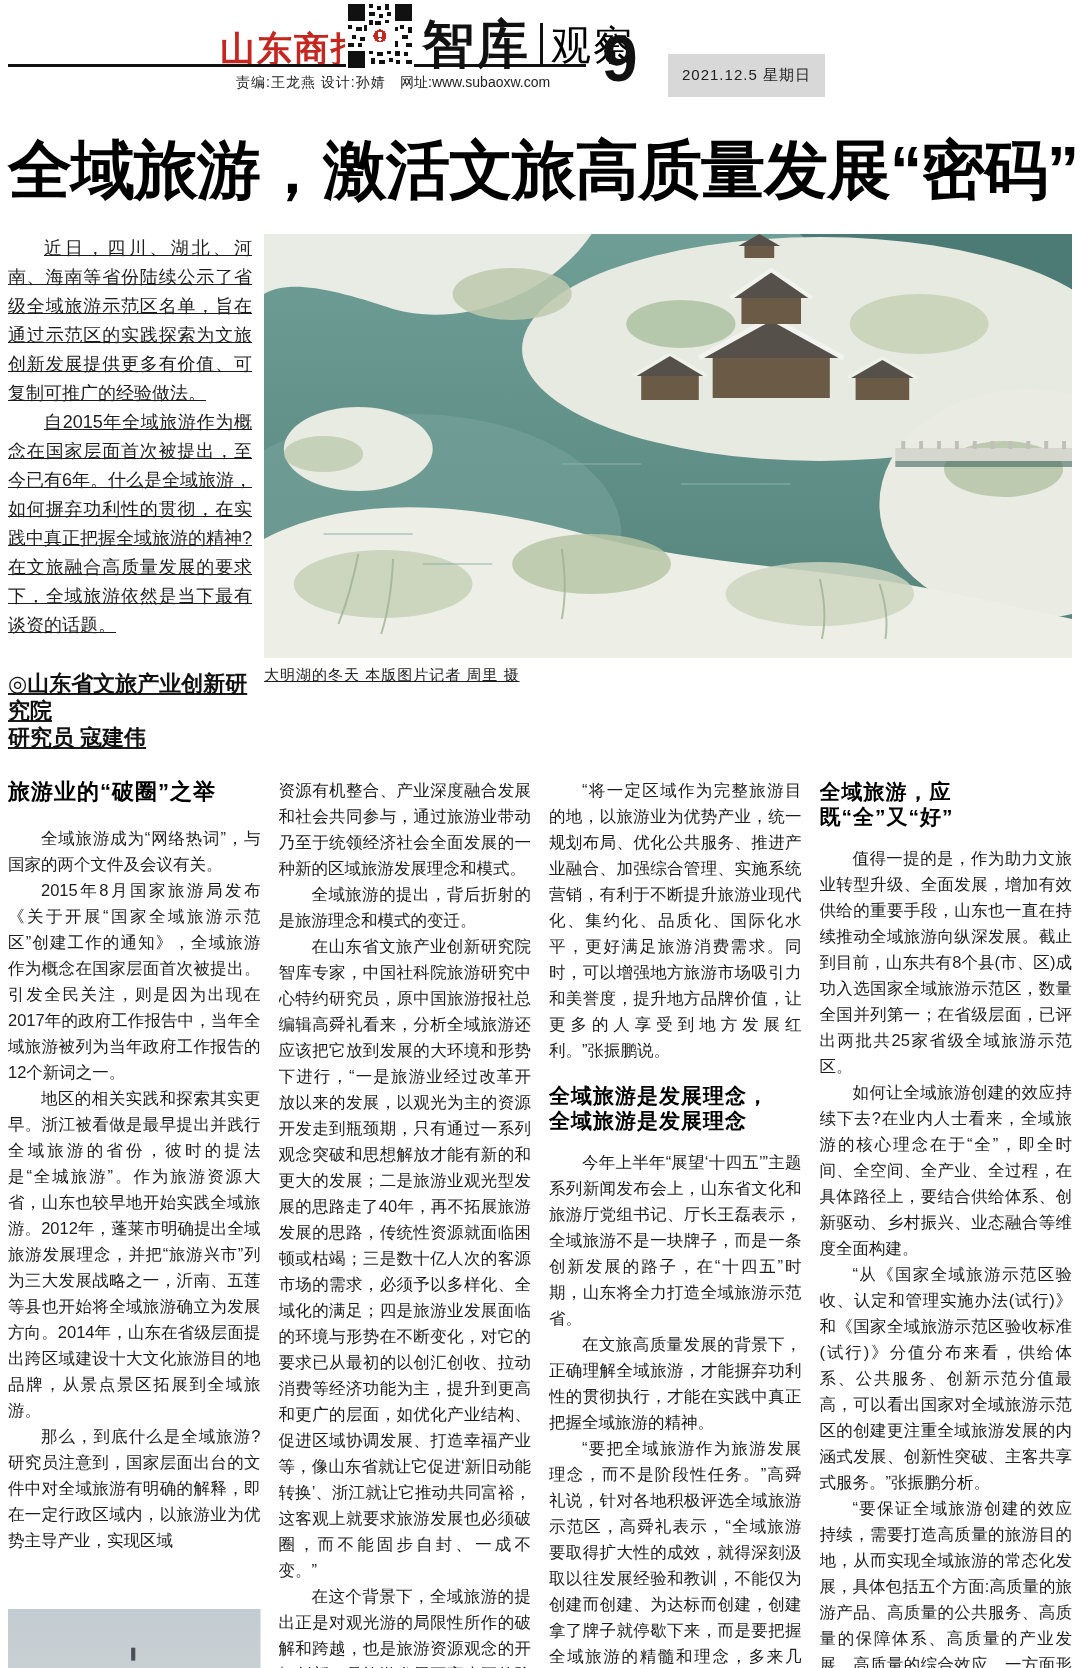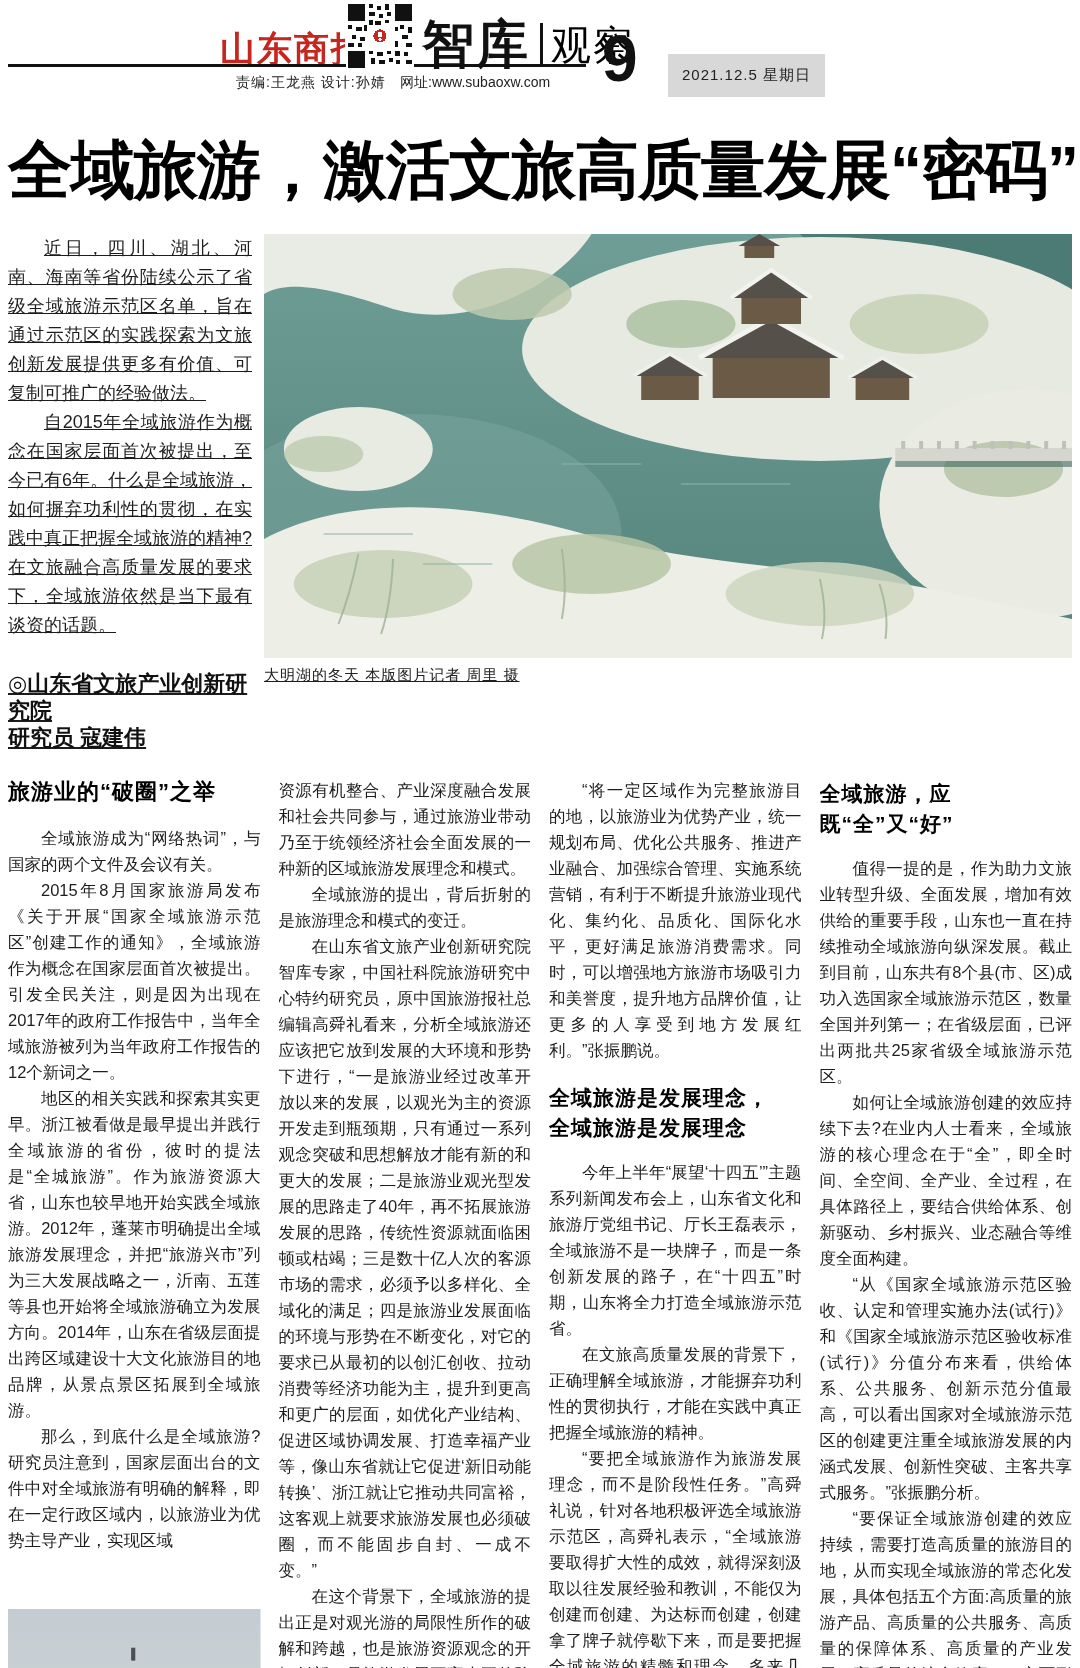--- a/index.html
+++ b/index.html
@@ -49,21 +49,21 @@
   .photo-wrap { flex:1; }
   .main-photo { width:100%; height:424px; display:block; }
   .caption { margin-top:8px; font-size:15px; color:#222; letter-spacing:1px; }
 
   
   .article { display:flex; gap:18px; margin-top:26px; height:972px; overflow:hidden; }
   .col { flex:1; overflow:hidden; }
   .col p { font-size:16.5px; line-height:26px; text-align:justify; text-indent:2em; color:#1d1d1d; }
   .col p.cont { text-indent:0; }
   .col-heading { font-size:22px; font-weight:bold; color:#000; margin-bottom:18px; letter-spacing:1px; }
-  .sub-heading { font-size:21px; font-weight:bold; color:#000; line-height:30px; margin:20px 0 16px 0; letter-spacing:1px; }
+  .sub-heading { font-size:21px; font-weight:bold; color:#000; line-height:25px; margin:20px 0 16px 0; letter-spacing:1px; }
   .sub-heading.first { margin-top:2px; }
   .col1-photo { margin-top:56px; width:100%; height:430px; display:block; }
 </style>
 </head>
 <body>
 
 <div class="page">
 
   <div class="header">
     <div class="masthead">山东商报</div>

